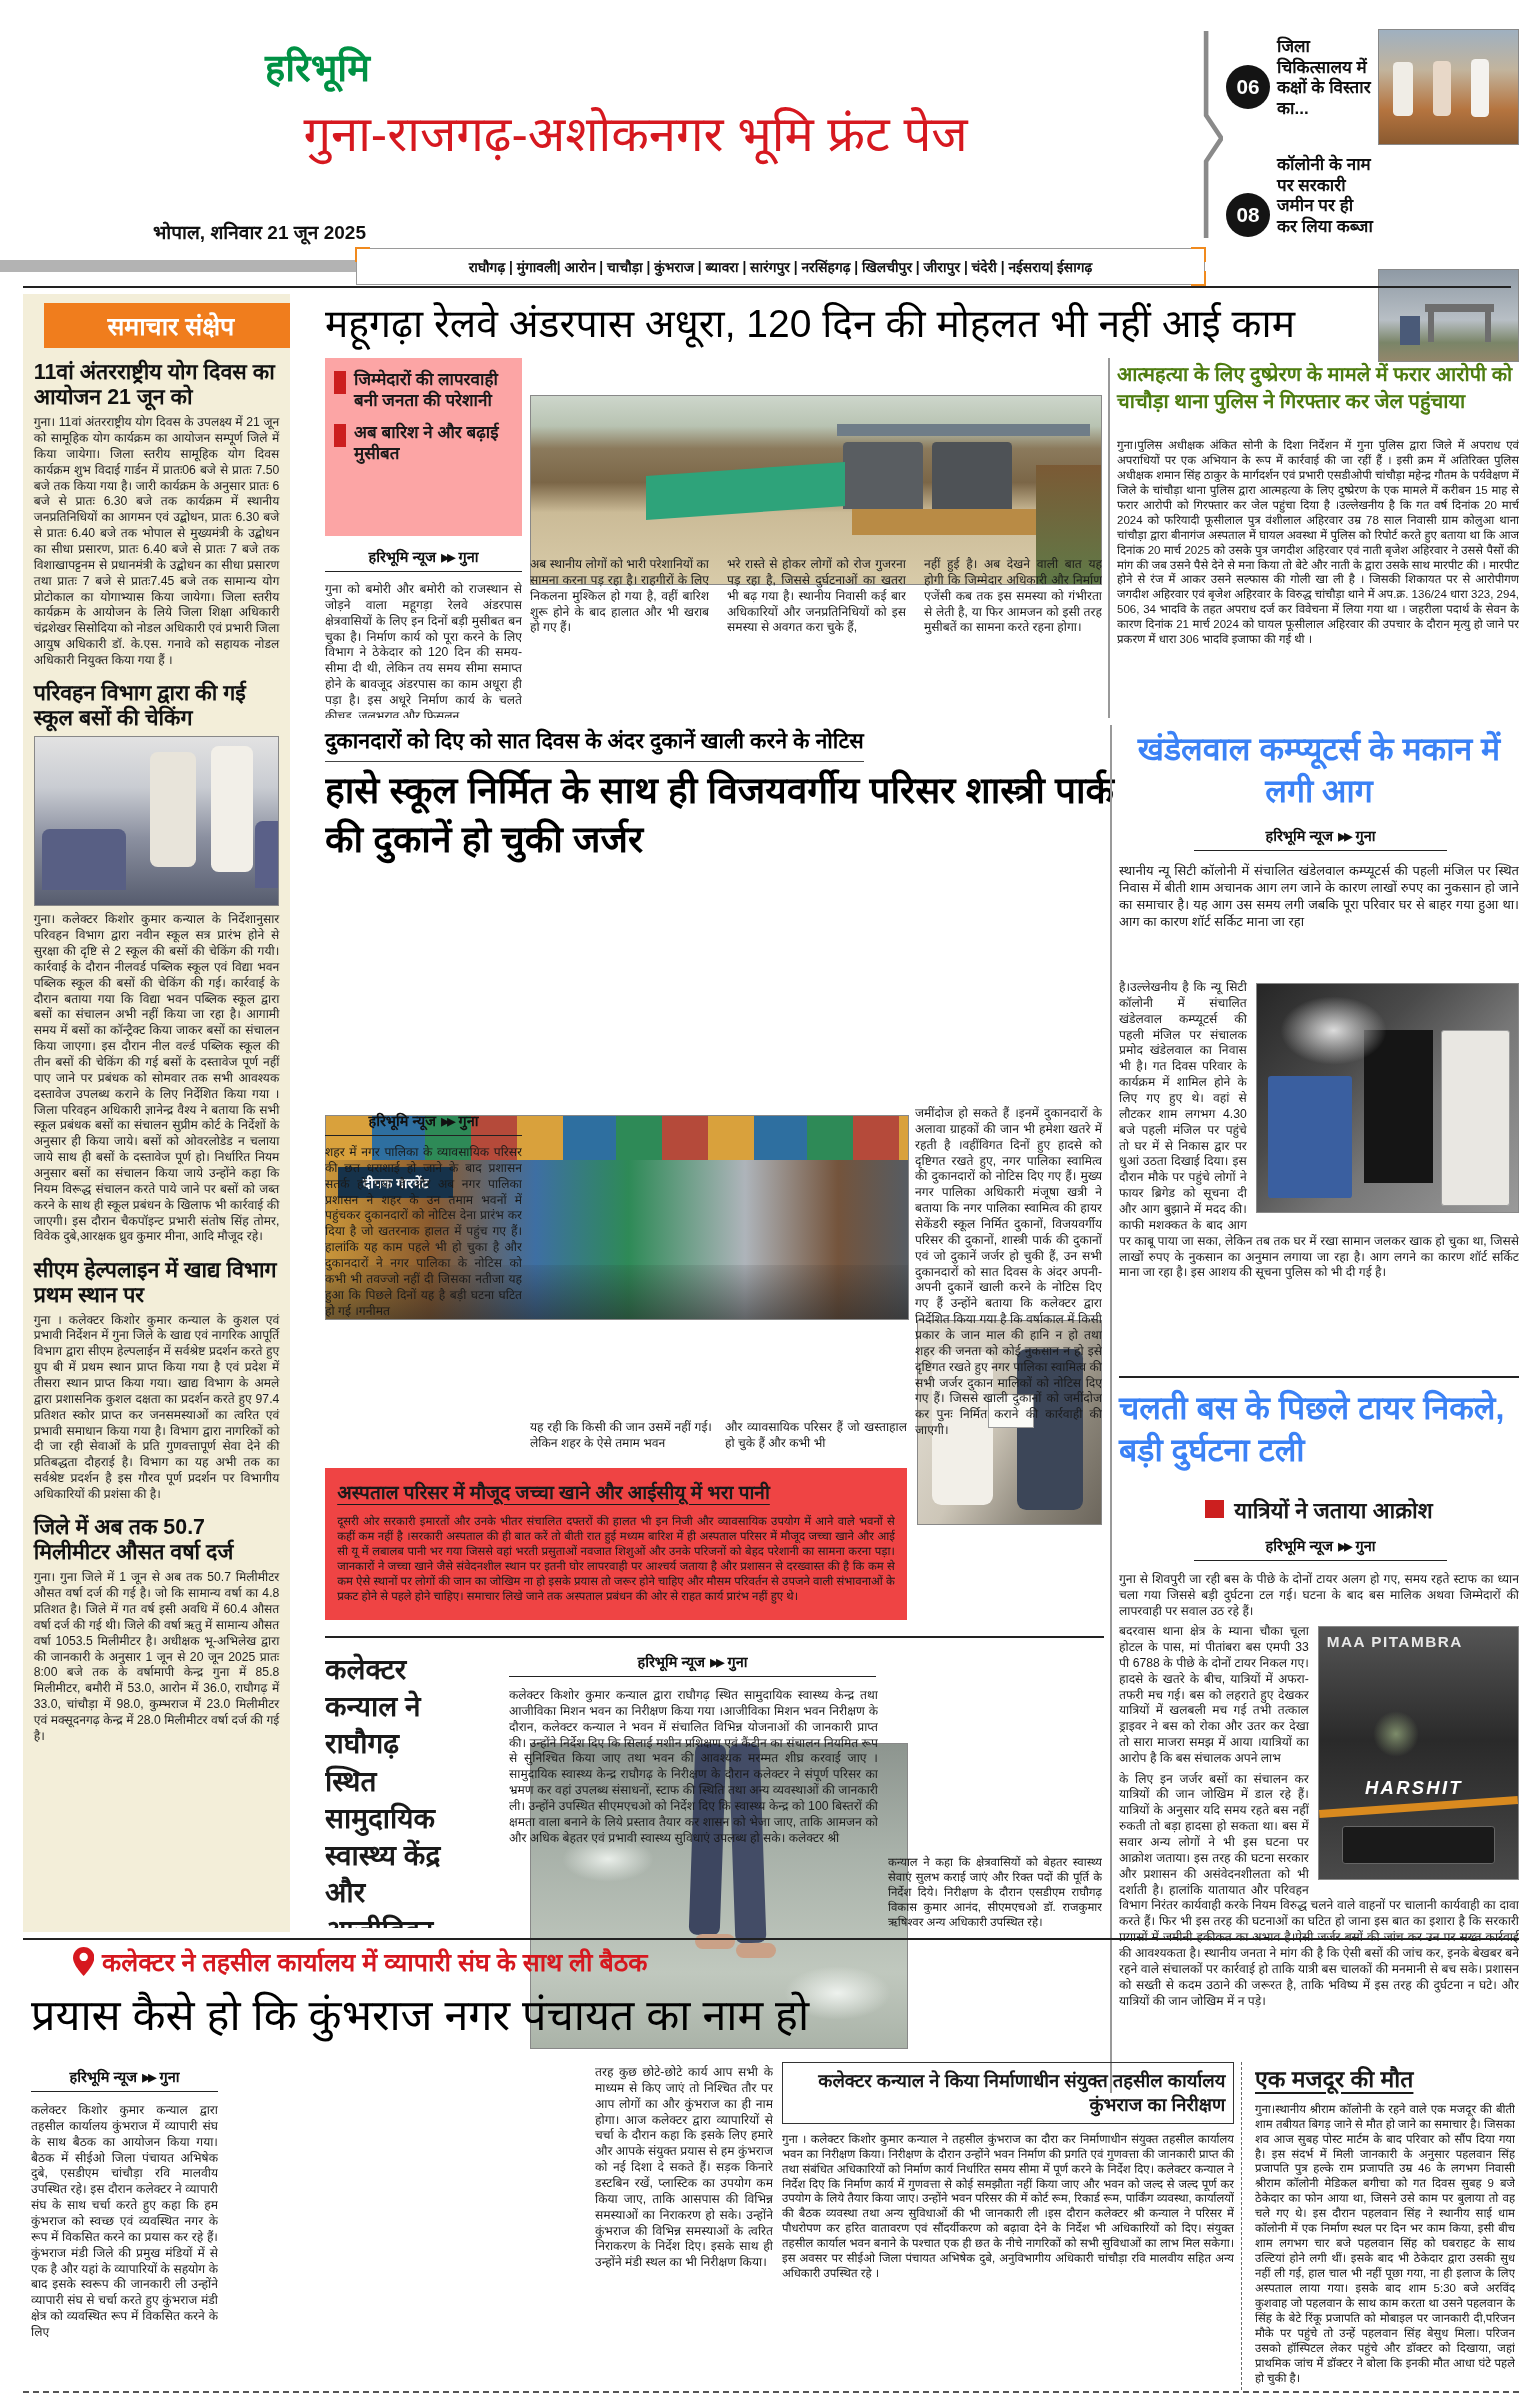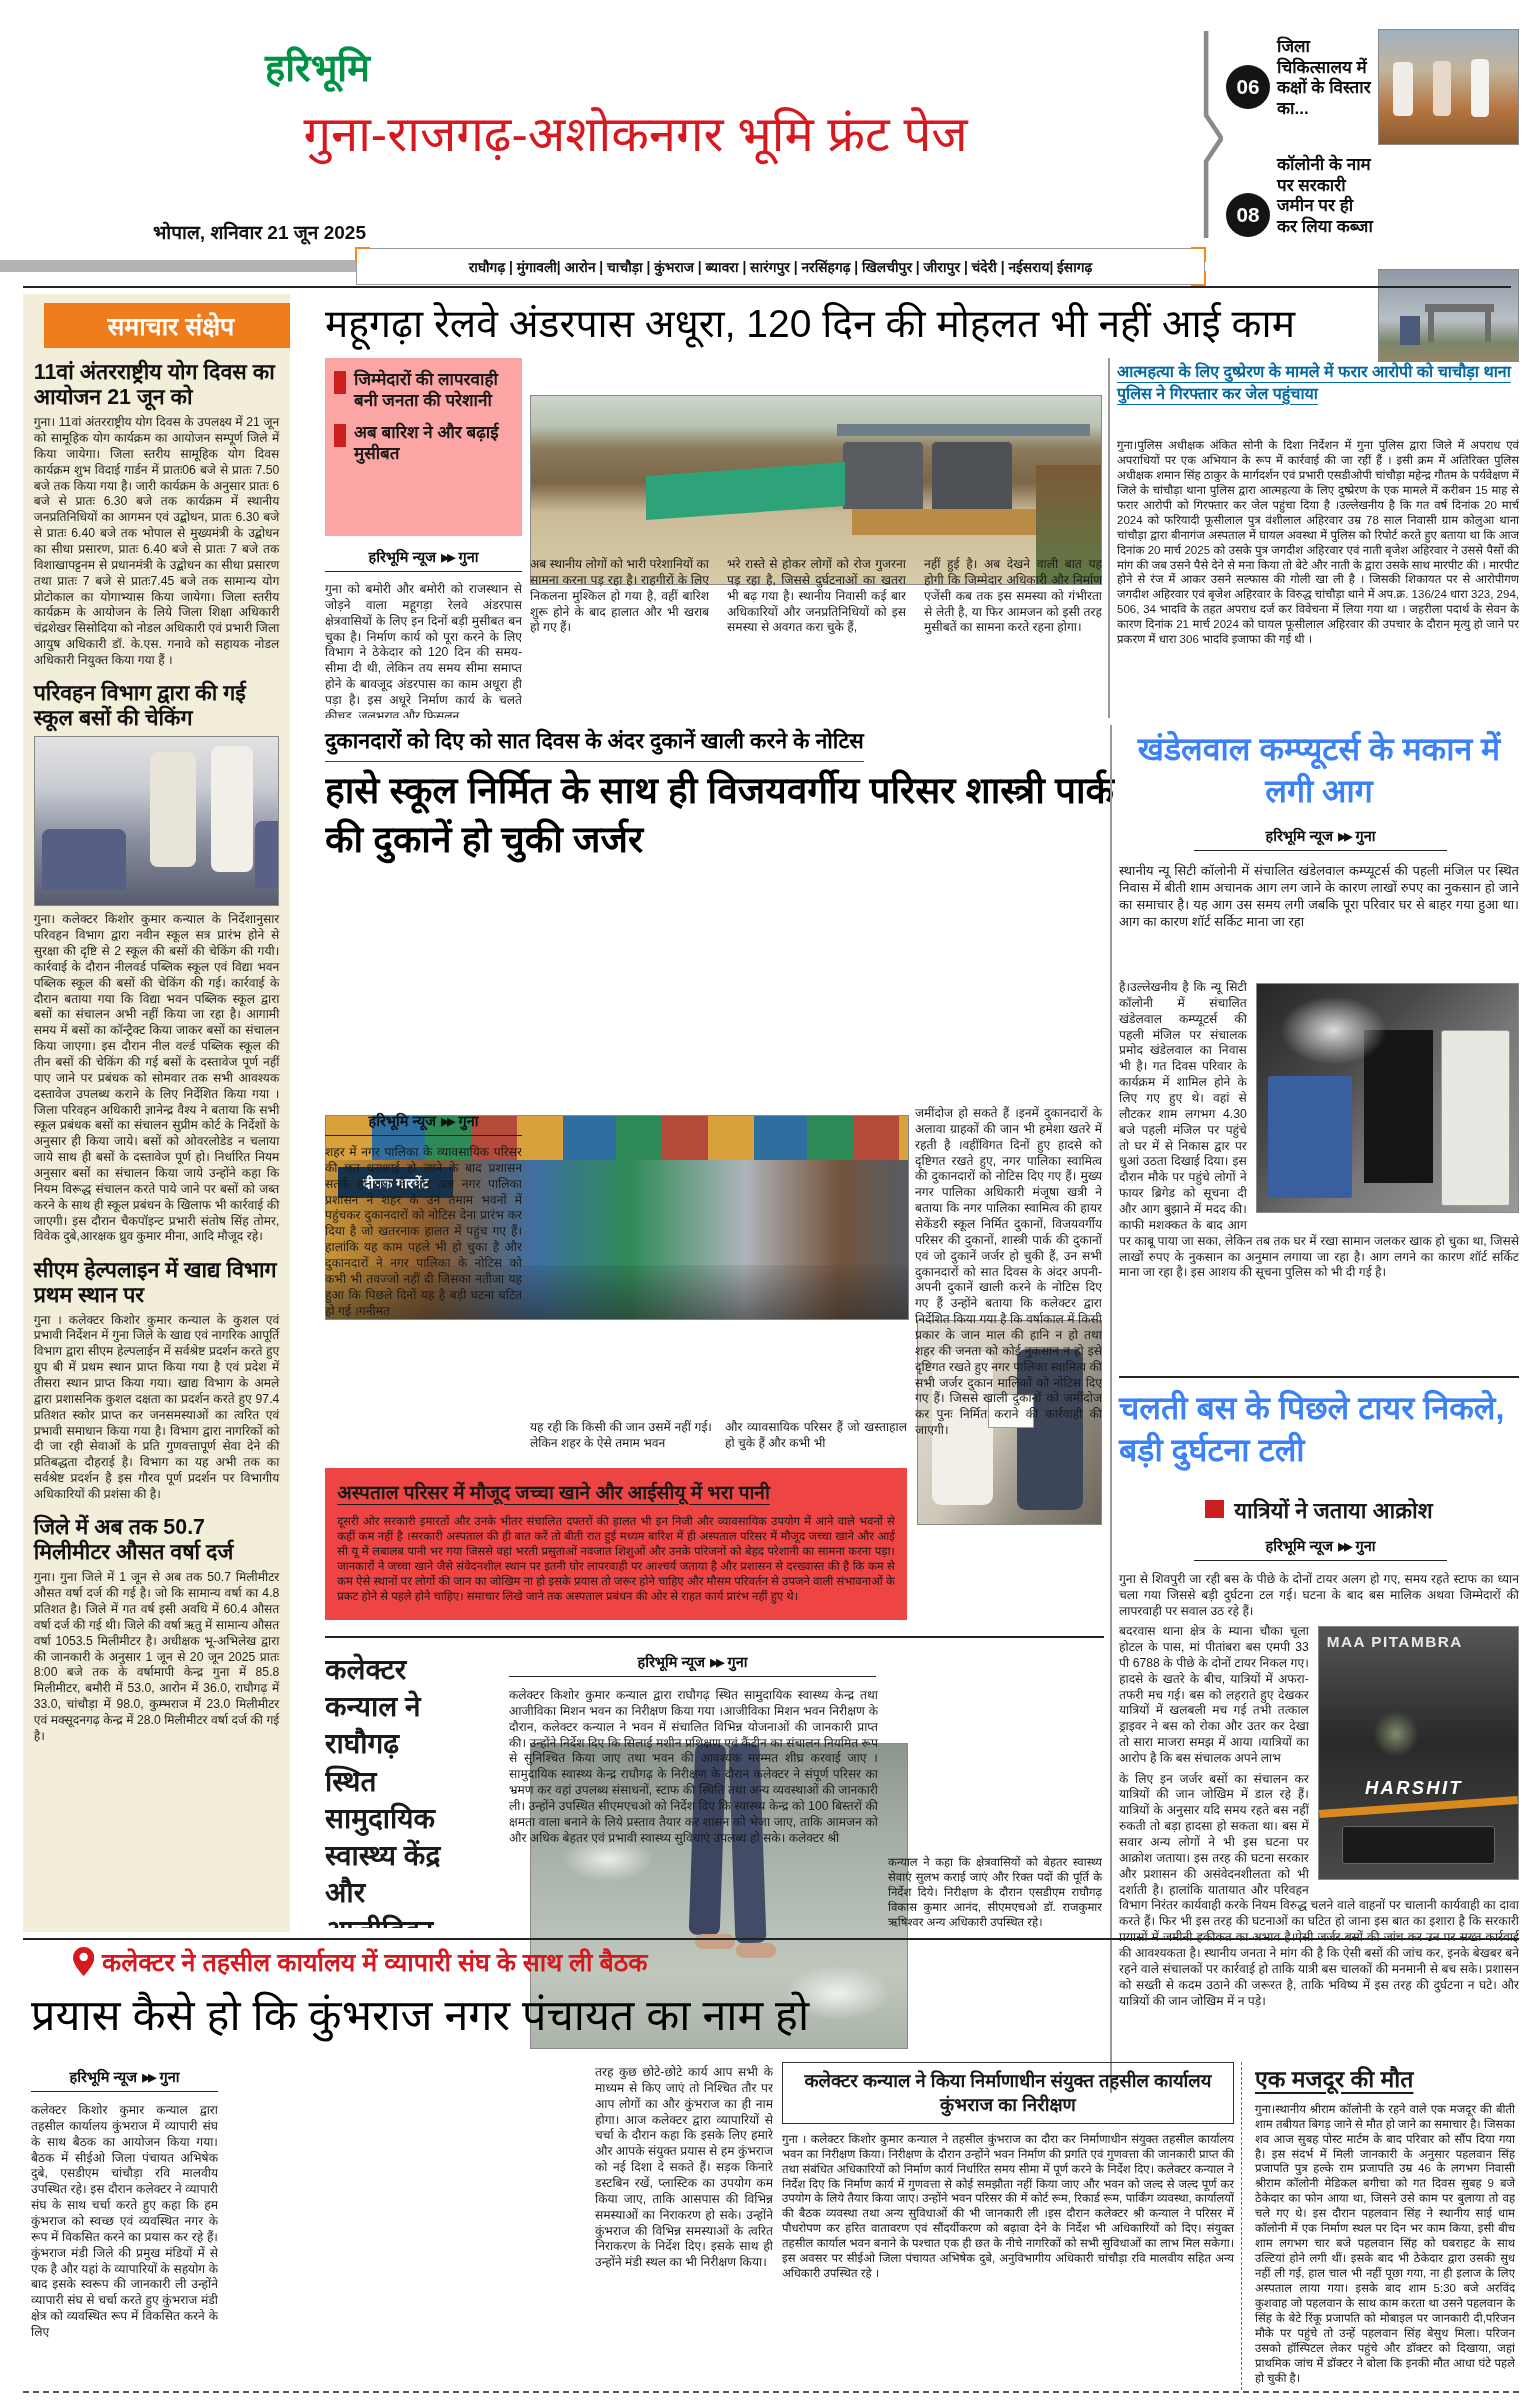--- a/index.html
+++ b/index.html
@@ -42,35 +42,35 @@
   .b15{font-size:11.5px;line-height:1.3}
   .b16{font-size:12.2px;line-height:1.3}
   .byline{display:flex;justify-content:center;align-items:baseline;gap:5.4px;font-weight:700;
           font-size:14.5px;border-bottom:1.5px solid #222;padding-bottom:5.4px;color:#111}
   .byline .arr{font-size:10.7px;letter-spacing:-2.3px;transform:translateY(-0.8px)}
 
   .h-main{font-size:39px;font-weight:400;white-space:nowrap;color:#000}
   .bulletbox{background:#fca5a5;padding:10.7px 9.2px}
   .bul{display:flex;gap:7.7px;font-size:17px;font-weight:700;line-height:1.25;margin-bottom:10.7px}
   .bul .sq{flex:0 0 12.2px;width:12.2px;height:23px;background:#cc1f1f;margin-top:2.3px}
-  .arrest-h{font-size:16px;font-weight:700;line-height:1.35;text-decoration:underline;
-            text-underline-offset:5.4px;color:#0369a1}
+  .arrest-h{font-size:20px;font-weight:700;line-height:1.35;
+            text-underline-offset:5.4px;color:#4d7c0f}
   .kicker{font-size:21.4px;font-weight:700;border-bottom:1.5px solid #444;padding-bottom:6.9px;
           display:inline-block;color:#000}
   .h2{font-size:37px;font-weight:700;line-height:1.32;color:#000}
   .hosp{background:#ef4444;padding:10.7px 12.2px}
   .hosp .t{font-size:19px;font-weight:700;text-decoration:underline;text-underline-offset:4.6px;margin-bottom:9.2px}
   .prelines{white-space:pre-line}
   .r-h{font-size:32px;font-weight:700;line-height:1.3;color:#3b82f6;text-align:center}
   .subhead{display:flex;align-items:center;gap:10.7px;justify-content:center;font-size:22px;font-weight:700}
   .subhead .sq{width:18.4px;height:18.4px;background:#cc1f1f}
   .red-kick{display:flex;align-items:center;gap:7.7px;color:#d6181f;font-size:25px;font-weight:700}
   .h-bot{font-size:43px;font-weight:400;white-space:nowrap;color:#000}
   .boxtitle{border:1.5px solid #333;padding:6.1px 7.7px;font-size:18.4px;font-weight:700;line-height:1.3;
-            text-align:center;margin-bottom:7.7px}
+            text-align:right;margin-bottom:7.7px}
   .lab-h{font-size:23px;font-weight:700;text-decoration:underline;text-underline-offset:5.4px;margin-bottom:7.7px}
   .vline{background:#999}
   .photo-label{position:absolute;color:#fff;font-weight:700}
 </style>
 </head>
 <body>
 
 <div class="page">
 
   <div class="abs brand" style="left:191px;top:40px;width:253px">हरिभूमि</div>

